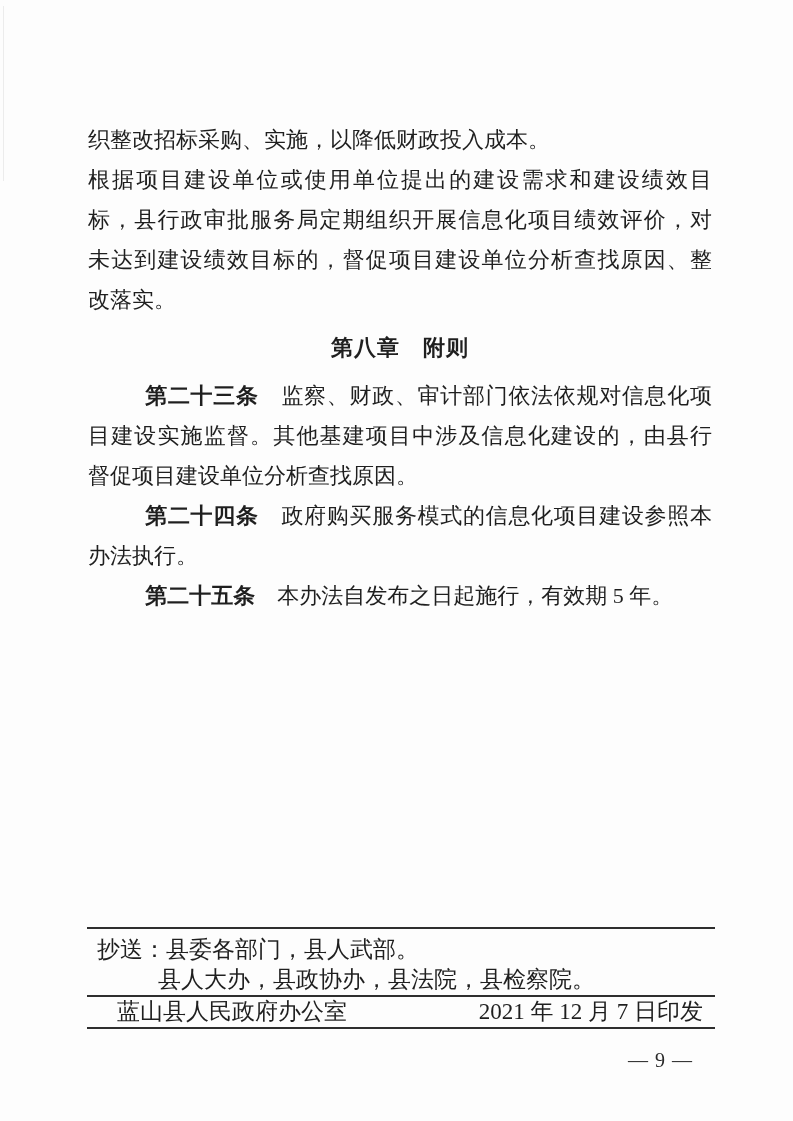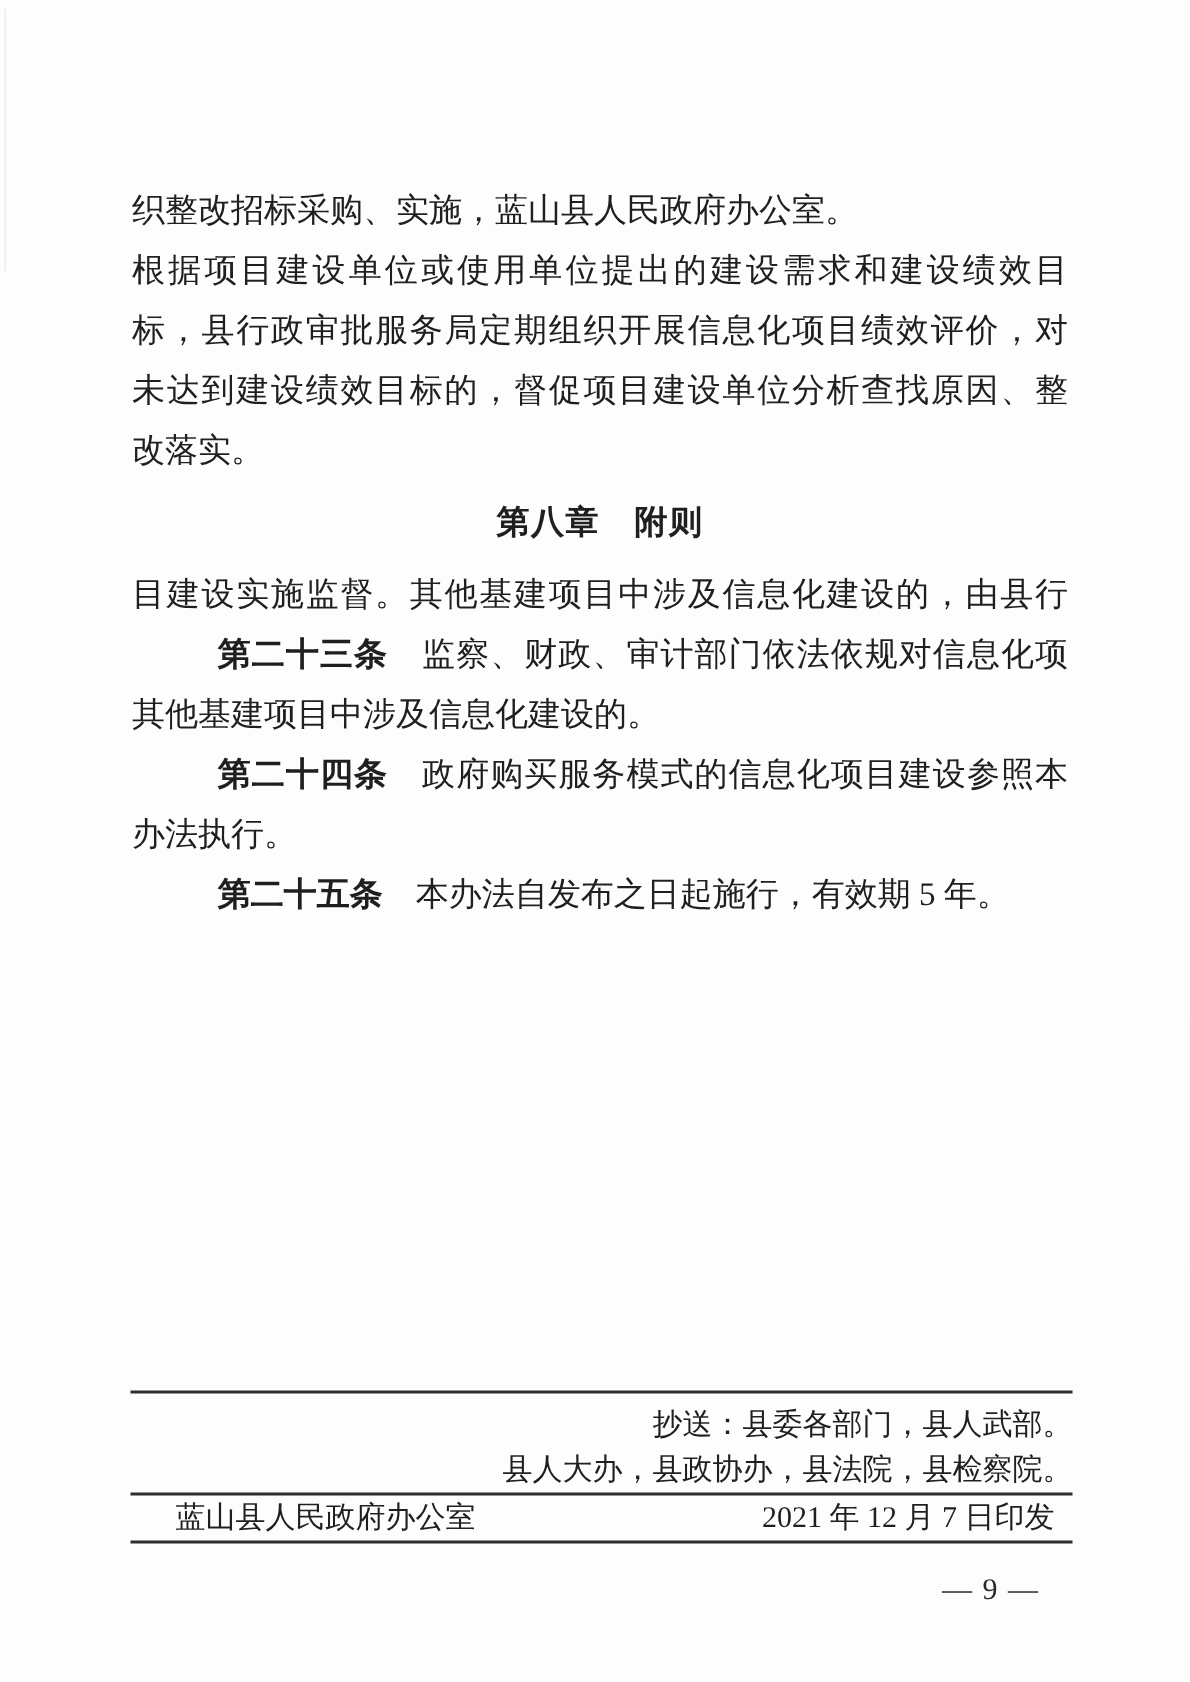--- a/index.html
+++ b/index.html
@@ -68,22 +68,21 @@
     font-family: "Liberation Sans", sans-serif;
     letter-spacing: 1px;
   }
   
   .doc-footer {
     position: absolute;
     left: 87px;
     top: 927px;
     width: 628px;
     border-top: 2px solid var(--rule);
-    font-size: 20px;
-    text-align: right;
+    font-size: 23px;
   }
   .frow {
     height: 30px;
     line-height: 30px;
     overflow: hidden;
   }
   .frow1 { padding-top: 6px; padding-left: 10px; }
   .frow2 {
     padding-left: 71px;
     border-bottom: 2px solid var(--rule);
@@ -108,34 +107,34 @@
     color: #2a2a2a;
   }
 </style>
 </head>
 <body>
 
 <div class="page">
   <div class="scan-edge"></div>
 
   <main class="doc-body">
-    <div class="ln end">织整改招标采购、实施，蓝山县人民政府办公室。</div>
+    <div class="ln end">织整改招标采购、实施，以降低财政投入成本。</div>
 
     <div class="ln fill">根据项目建设单位或使用单位提出的建设需求和建设绩效目</div>
     <div class="ln fill">标，县行政审批服务局定期组织开展信息化项目绩效评价，对</div>
     <div class="ln fill">未达到建设绩效目标的，督促项目建设单位分析查找原因、整</div>
     <div class="ln end">改落实。</div>
 
     <h2 class="chapter">第八章　附则</h2>
 
-    <div class="ln fill">目建设实施监督。其他基建项目中涉及信息化建设的，由县行</div>
     <div class="ln fill first">
       <span class="lead">第二十三条</span><span>　监察、财政、审计部门依法依规对信息化项</span>
     </div>
-    <div class="ln end">其他基建项目中涉及信息化建设的。</div>
+    <div class="ln fill">目建设实施监督。其他基建项目中涉及信息化建设的，由县行</div>
+    <div class="ln end">督促项目建设单位分析查找原因。</div>
 
     <div class="ln fill first">
       <span class="lead">第二十四条</span><span>　政府购买服务模式的信息化项目建设参照本</span>
     </div>
     <div class="ln end">办法执行。</div>
 
     <div class="ln end first">
       <span class="lead">第二十五条</span><span>　本办法自发布之日起施行，有效期 5 年。</span>
     </div>
   </main>

